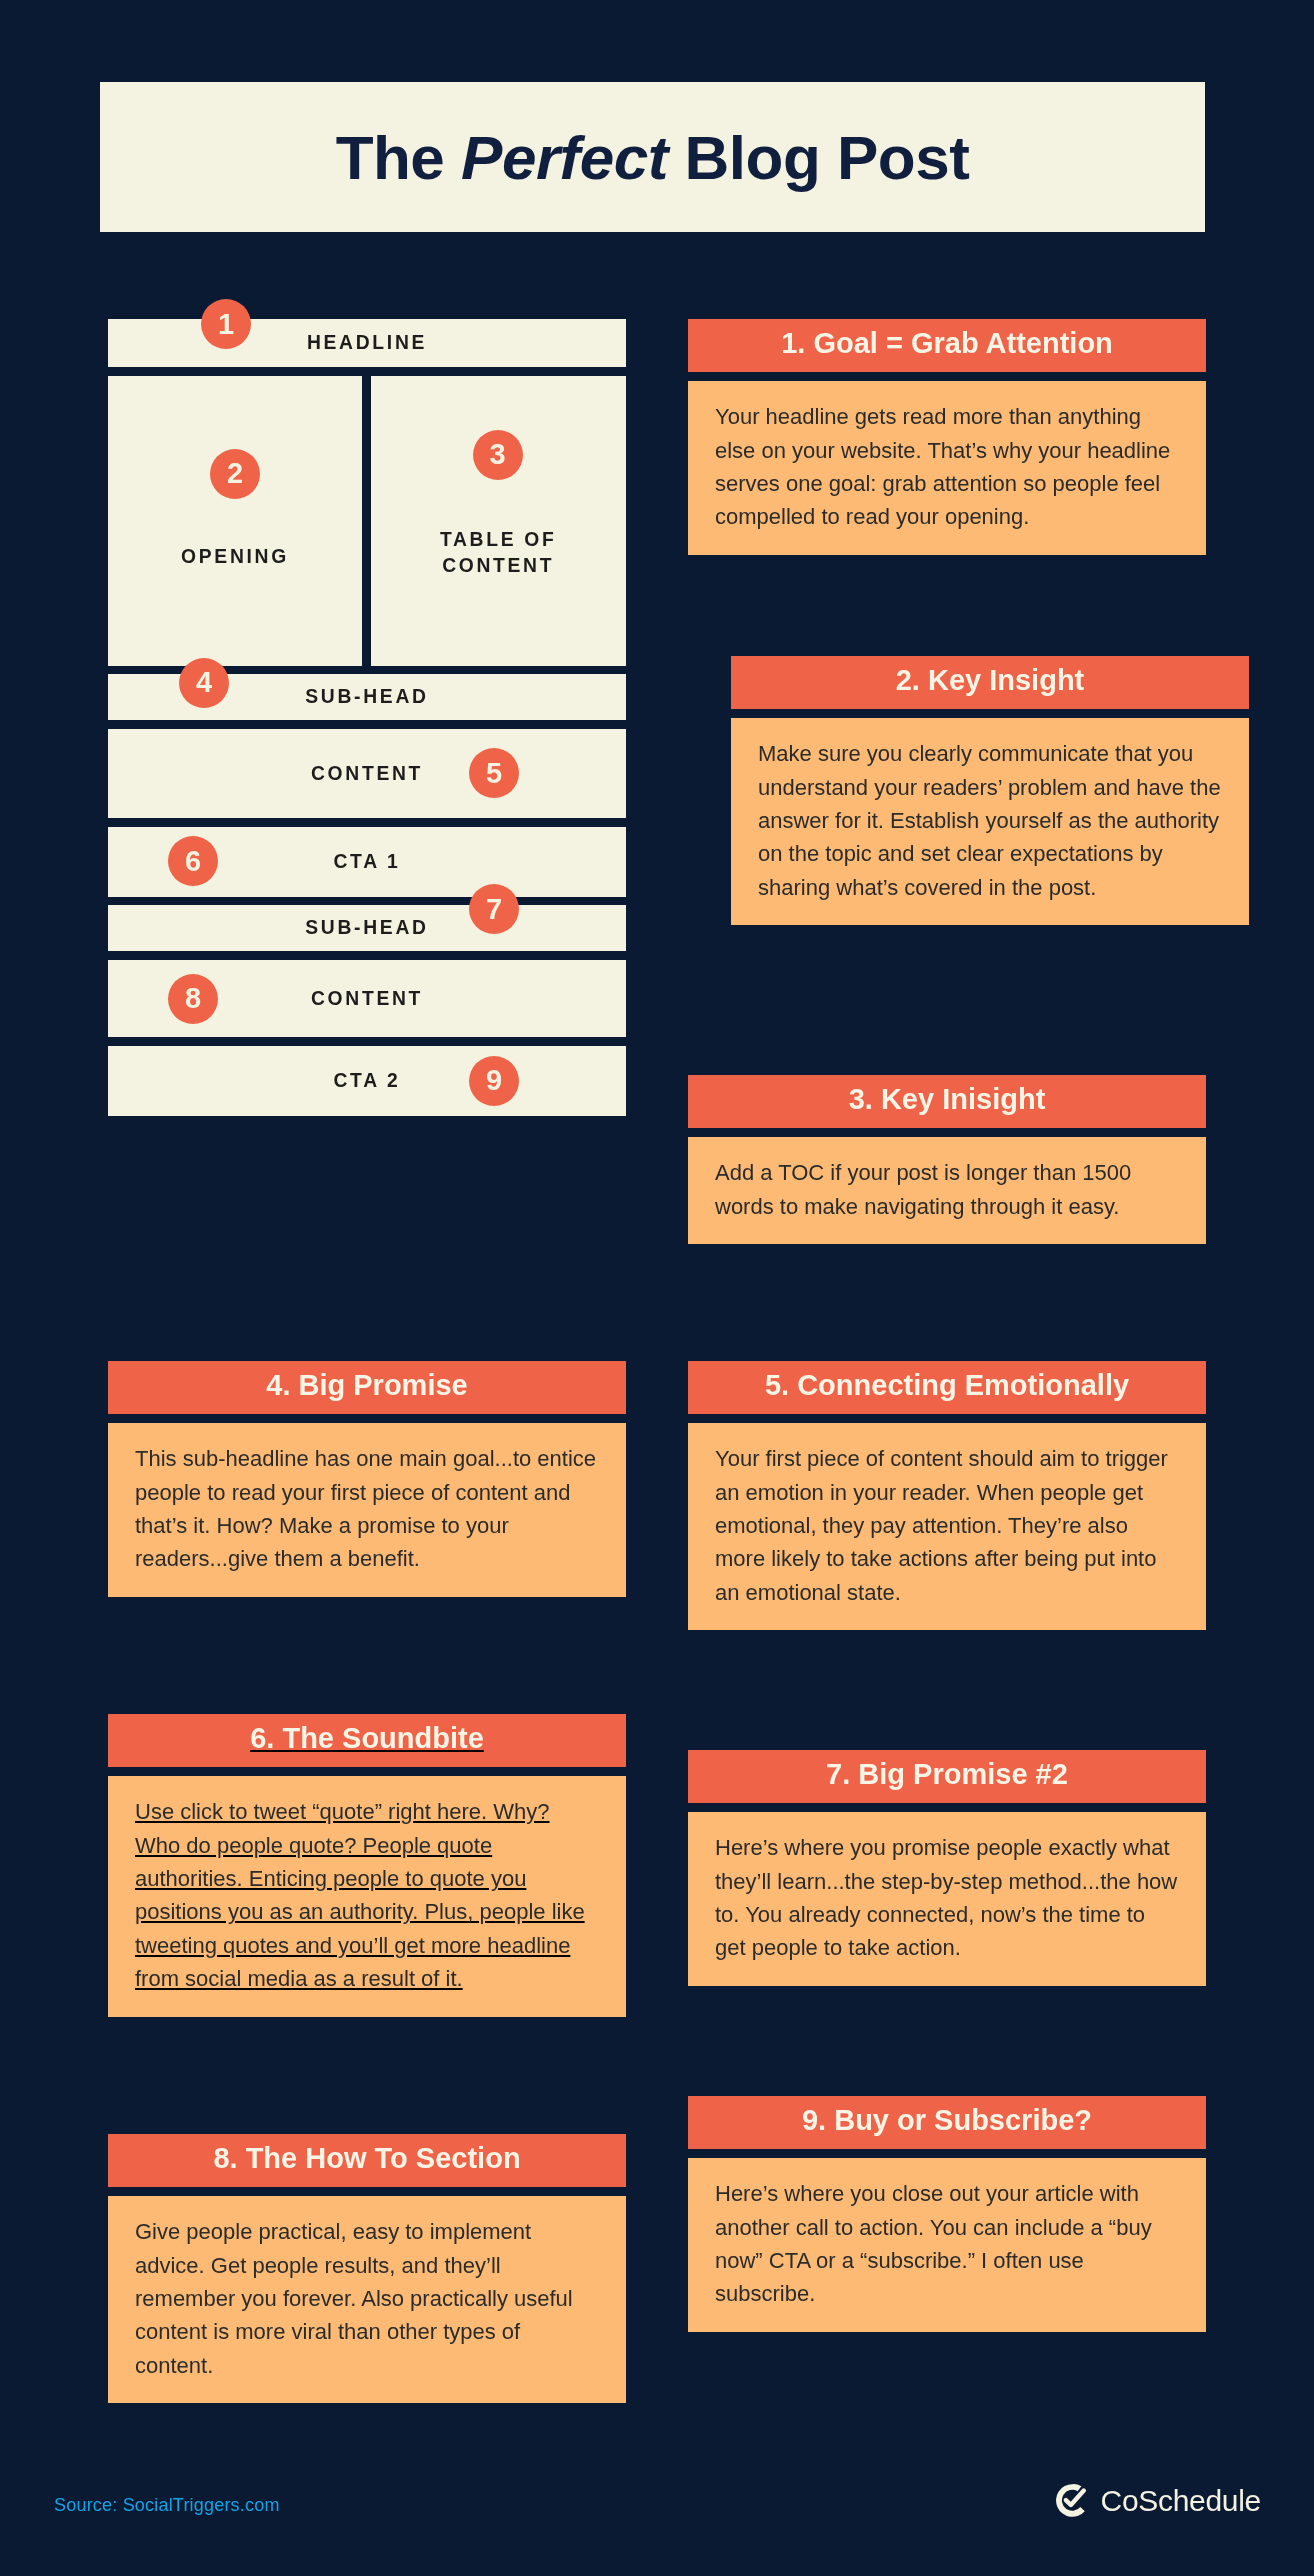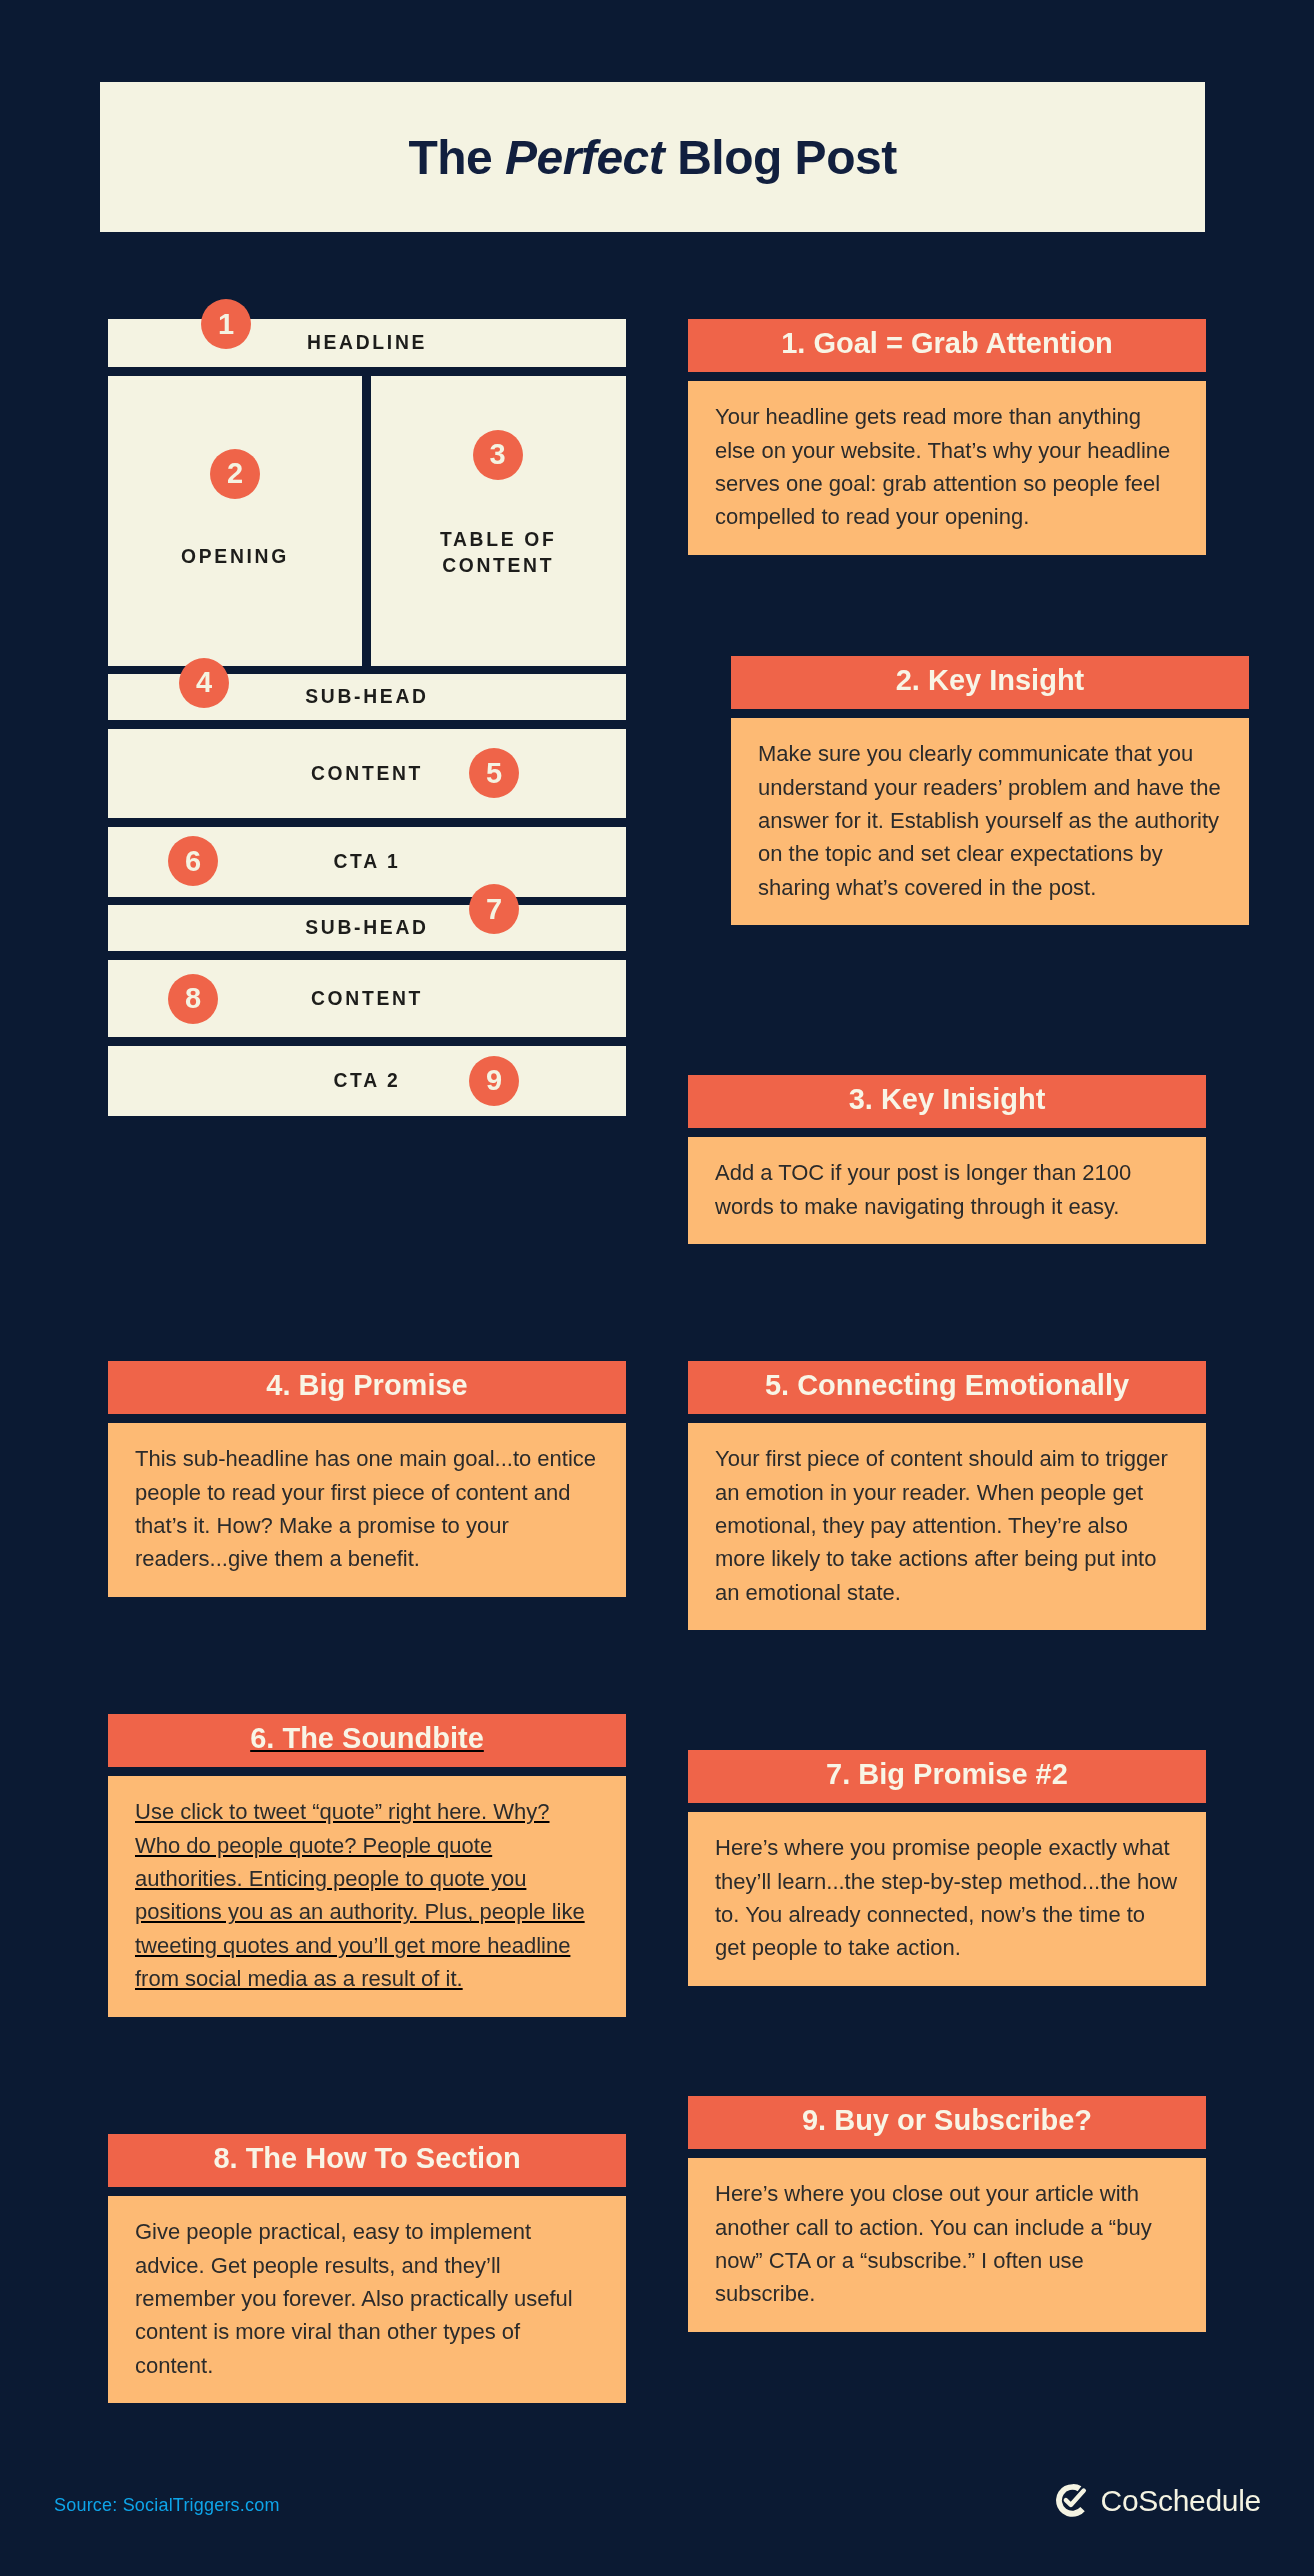--- a/index.html
+++ b/index.html
@@ -22,21 +22,21 @@
     left: 100px;
     top: 82px;
     width: 1105px;
     height: 150px;
     background: #f4f3e2;
     display: flex;
     align-items: center;
     justify-content: center;
   }
   .title-text {
-    font-size: 48px;
+    font-size: 62px;
     font-weight: bold;
     color: #111f3e;
     letter-spacing: -0.5px;
     white-space: nowrap;
   }
   .title-text .em {
     font-style: italic;
   }
 
   
@@ -202,21 +202,21 @@
     <div class="card-body" style="margin-top:8.7px;">Your headline gets read more than anything else on your website. That’s why your headline serves one goal: grab attention so people feel compelled to read your opening.</div>
   </div>
 
   <div class="card" style="left:688px; top:656px;padding-left:43px;">
     <div class="card-head">2. Key Insight</div>
     <div class="card-body" style="margin-top:8.7px;">Make sure you clearly communicate that you understand your readers’ problem and have the answer for it. Establish yourself as the authority on the topic and set clear expectations by sharing what’s covered in the post.</div>
   </div>
 
   <div class="card" style="left:688px; top:1075px;">
     <div class="card-head">3. Key Inisight</div>
-    <div class="card-body" style="margin-top:8.7px;">Add a TOC if your post is longer than 2100 words to make navigating through it easy.</div>
+    <div class="card-body" style="margin-top:8.7px;">Add a TOC if your post is longer than 1500 words to make navigating through it easy.</div>
   </div>
 
   <div class="card" style="left:108px; top:1361px;">
     <div class="card-head">4. Big Promise</div>
     <div class="card-body" style="margin-top:8.7px;">This sub-headline has one main goal...to entice people to read your first piece of content and that’s it. How? Make a promise to your readers...give them a benefit.</div>
   </div>
 
   <div class="card" style="left:688px; top:1361px;">
     <div class="card-head">5. Connecting Emotionally</div>
     <div class="card-body" style="margin-top:8.7px;">Your first piece of content should aim to trigger an emotion in your reader. When people get emotional, they pay attention. They’re also more likely to take actions after being put into an emotional state.</div>

